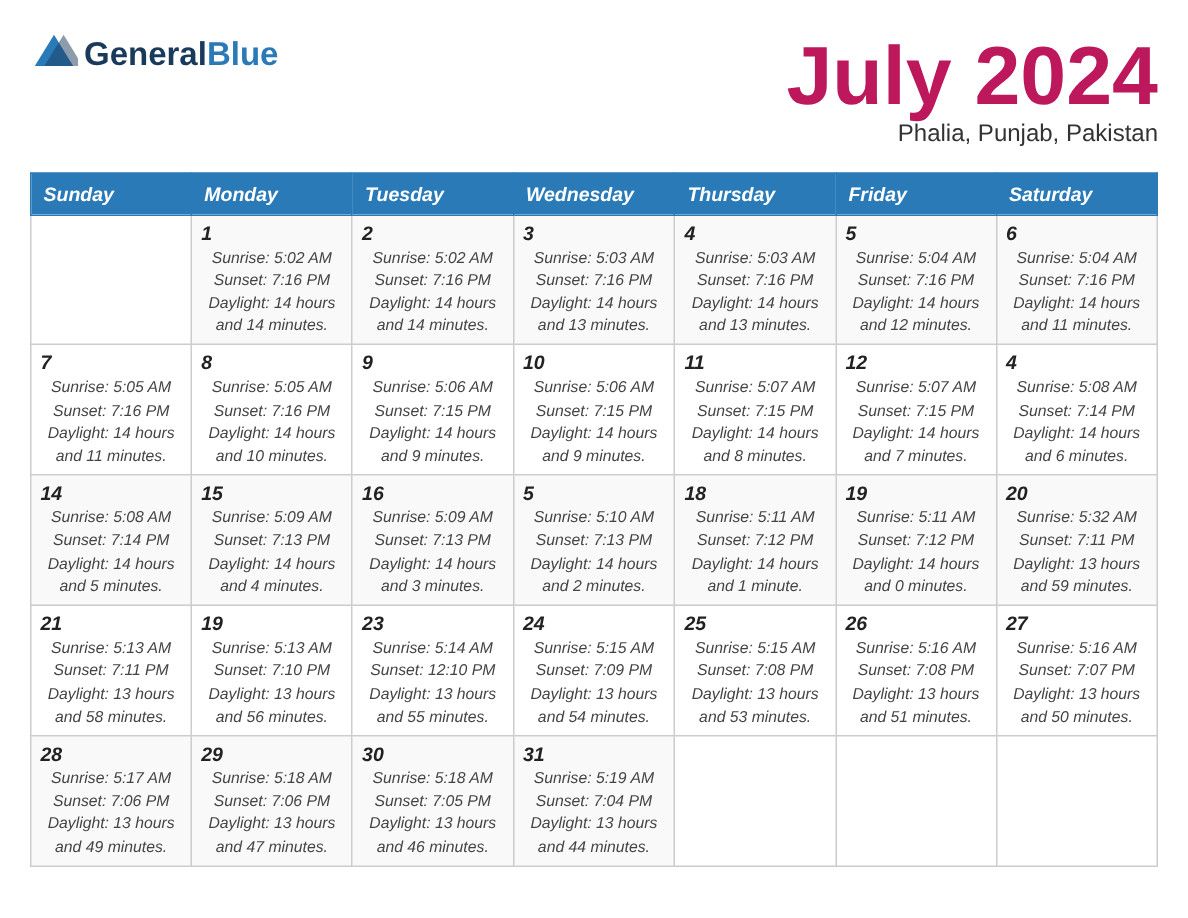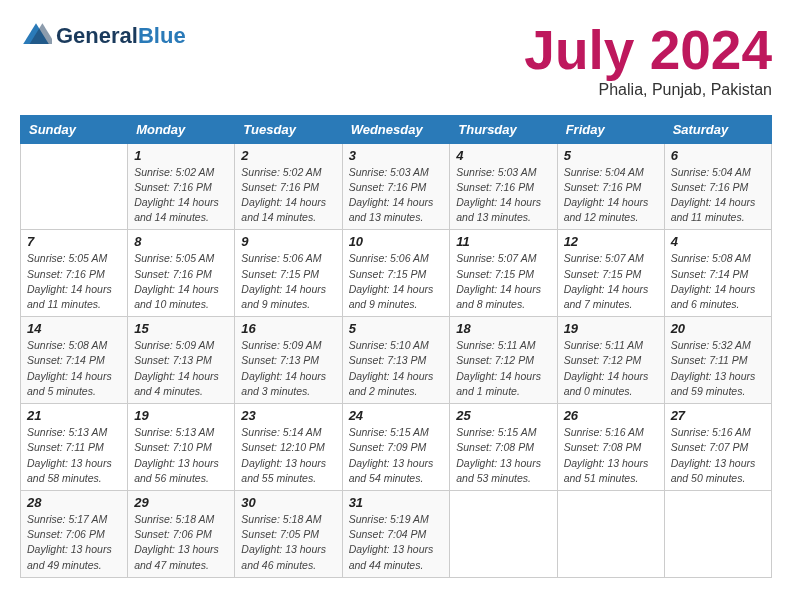--- a/index.html
+++ b/index.html
@@ -77,20 +77,21 @@
       font-size: 13px;
       font-weight: bold;
       color: #222;
       display: block;
       margin-bottom: 2px;
     }
     .day-info {
       color: #444;
       font-size: 10.5px;
       line-height: 1.45;
+      text-align: center;
     }
     .empty-cell {
       background: #fff !important;
     }
   </style>
 </head>
 <body>
 
 <div class="header">
   <div class="logo">

